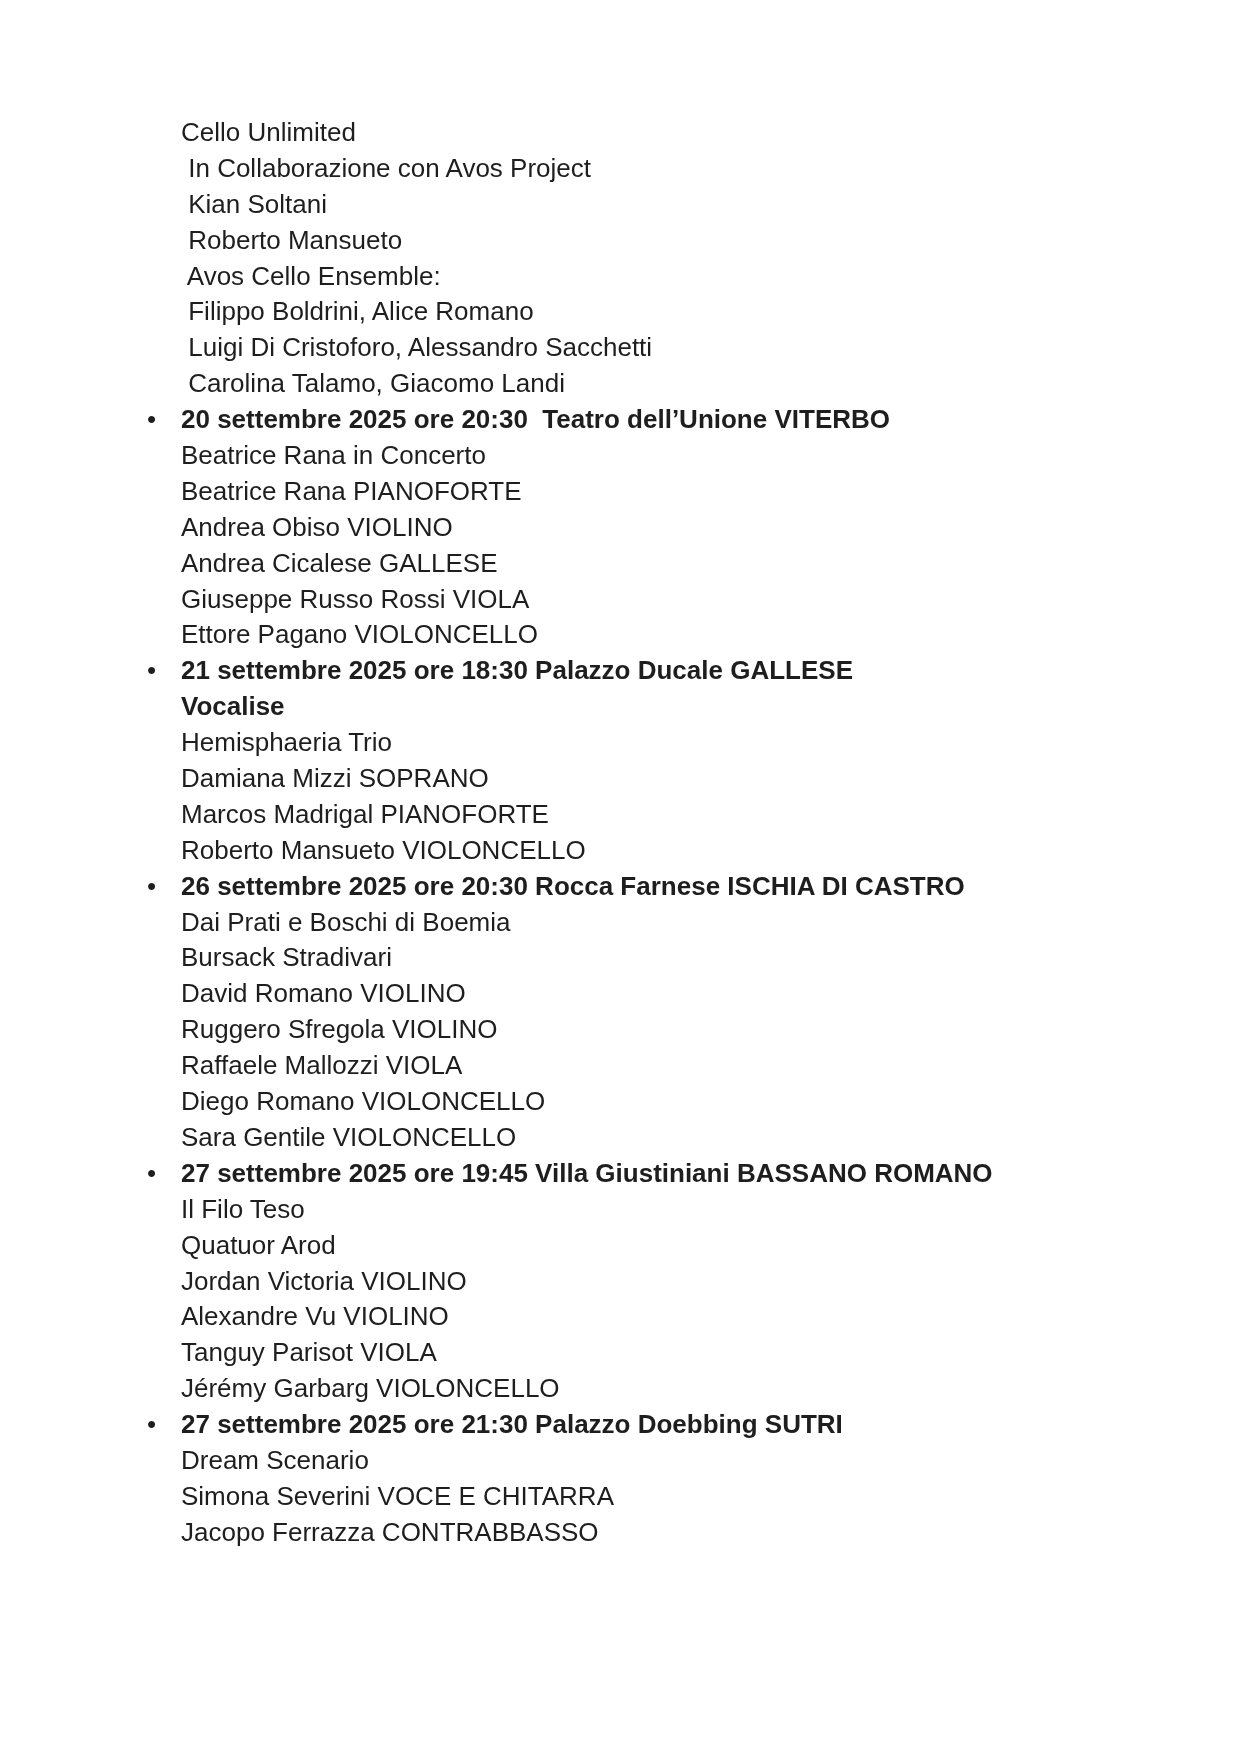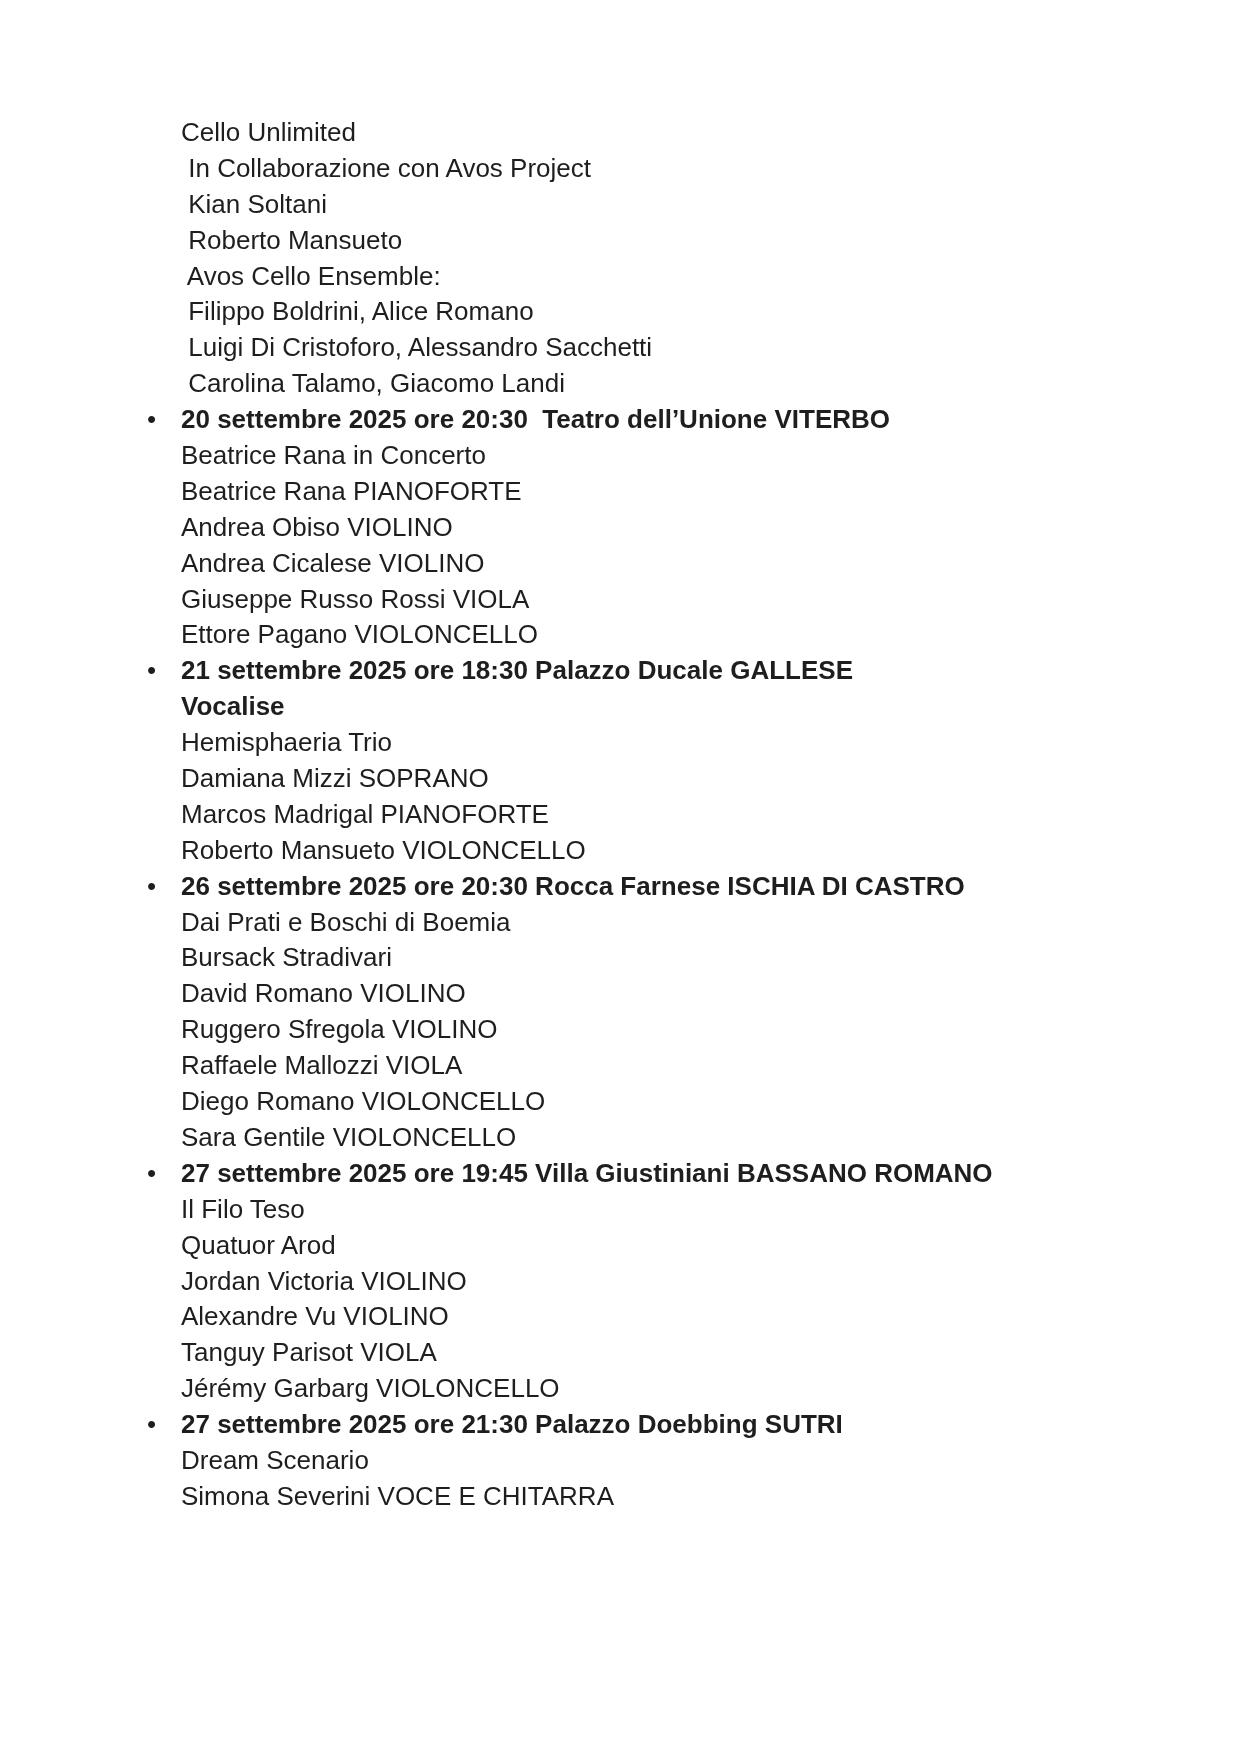--- a/index.html
+++ b/index.html
@@ -63,21 +63,21 @@
       <div class="line"><span class="text"> Kian Soltani</span></div>
       <div class="line"><span class="text"> Roberto Mansueto</span></div>
       <div class="line"><span class="text"> Avos Cello Ensemble:</span></div>
       <div class="line"><span class="text"> Filippo Boldrini, Alice Romano</span></div>
       <div class="line"><span class="text"> Luigi Di Cristoforo, Alessandro Sacchetti</span></div>
       <div class="line"><span class="text"> Carolina Talamo, Giacomo Landi</span></div>
       <div class="line bold"><span class="bullet">•</span><span class="text">20 settembre 2025 ore 20:30  Teatro dell’Unione VITERBO</span></div>
       <div class="line"><span class="text">Beatrice Rana in Concerto</span></div>
       <div class="line"><span class="text">Beatrice Rana PIANOFORTE</span></div>
       <div class="line"><span class="text">Andrea Obiso VIOLINO</span></div>
-      <div class="line"><span class="text">Andrea Cicalese VIOLINO</span></div>
+      <div class="line"><span class="text">Andrea Cicalese GALLESE</span></div>
       <div class="line"><span class="text">Giuseppe Russo Rossi VIOLA</span></div>
       <div class="line"><span class="text">Ettore Pagano VIOLONCELLO</span></div>
       <div class="line bold"><span class="bullet">•</span><span class="text">21 settembre 2025 ore 18:30 Palazzo Ducale GALLESE</span></div>
       <div class="line bold"><span class="text">Vocalise</span></div>
       <div class="line"><span class="text">Hemisphaeria Trio</span></div>
       <div class="line"><span class="text">Damiana Mizzi SOPRANO</span></div>
       <div class="line"><span class="text">Marcos Madrigal PIANOFORTE</span></div>
       <div class="line"><span class="text">Roberto Mansueto VIOLONCELLO</span></div>
       <div class="line bold"><span class="bullet">•</span><span class="text">26 settembre 2025 ore 20:30 Rocca Farnese ISCHIA DI CASTRO</span></div>
       <div class="line"><span class="text">Dai Prati e Boschi di Boemia</span></div>
@@ -90,15 +90,16 @@
       <div class="line bold"><span class="bullet">•</span><span class="text">27 settembre 2025 ore 19:45 Villa Giustiniani BASSANO ROMANO</span></div>
       <div class="line"><span class="text">Il Filo Teso</span></div>
       <div class="line"><span class="text">Quatuor Arod</span></div>
       <div class="line"><span class="text">Jordan Victoria VIOLINO</span></div>
       <div class="line"><span class="text">Alexandre Vu VIOLINO</span></div>
       <div class="line"><span class="text">Tanguy Parisot VIOLA</span></div>
       <div class="line"><span class="text">Jérémy Garbarg VIOLONCELLO</span></div>
       <div class="line bold"><span class="bullet">•</span><span class="text">27 settembre 2025 ore 21:30 Palazzo Doebbing SUTRI</span></div>
       <div class="line"><span class="text">Dream Scenario</span></div>
       <div class="line"><span class="text">Simona Severini VOCE E CHITARRA</span></div>
+      <div class="line"><span class="text">Jacopo Ferrazza CONTRABBASSO</span></div>
     </div>
   <div class="page-number">51</div>
 </div>
 
 </body></html>

